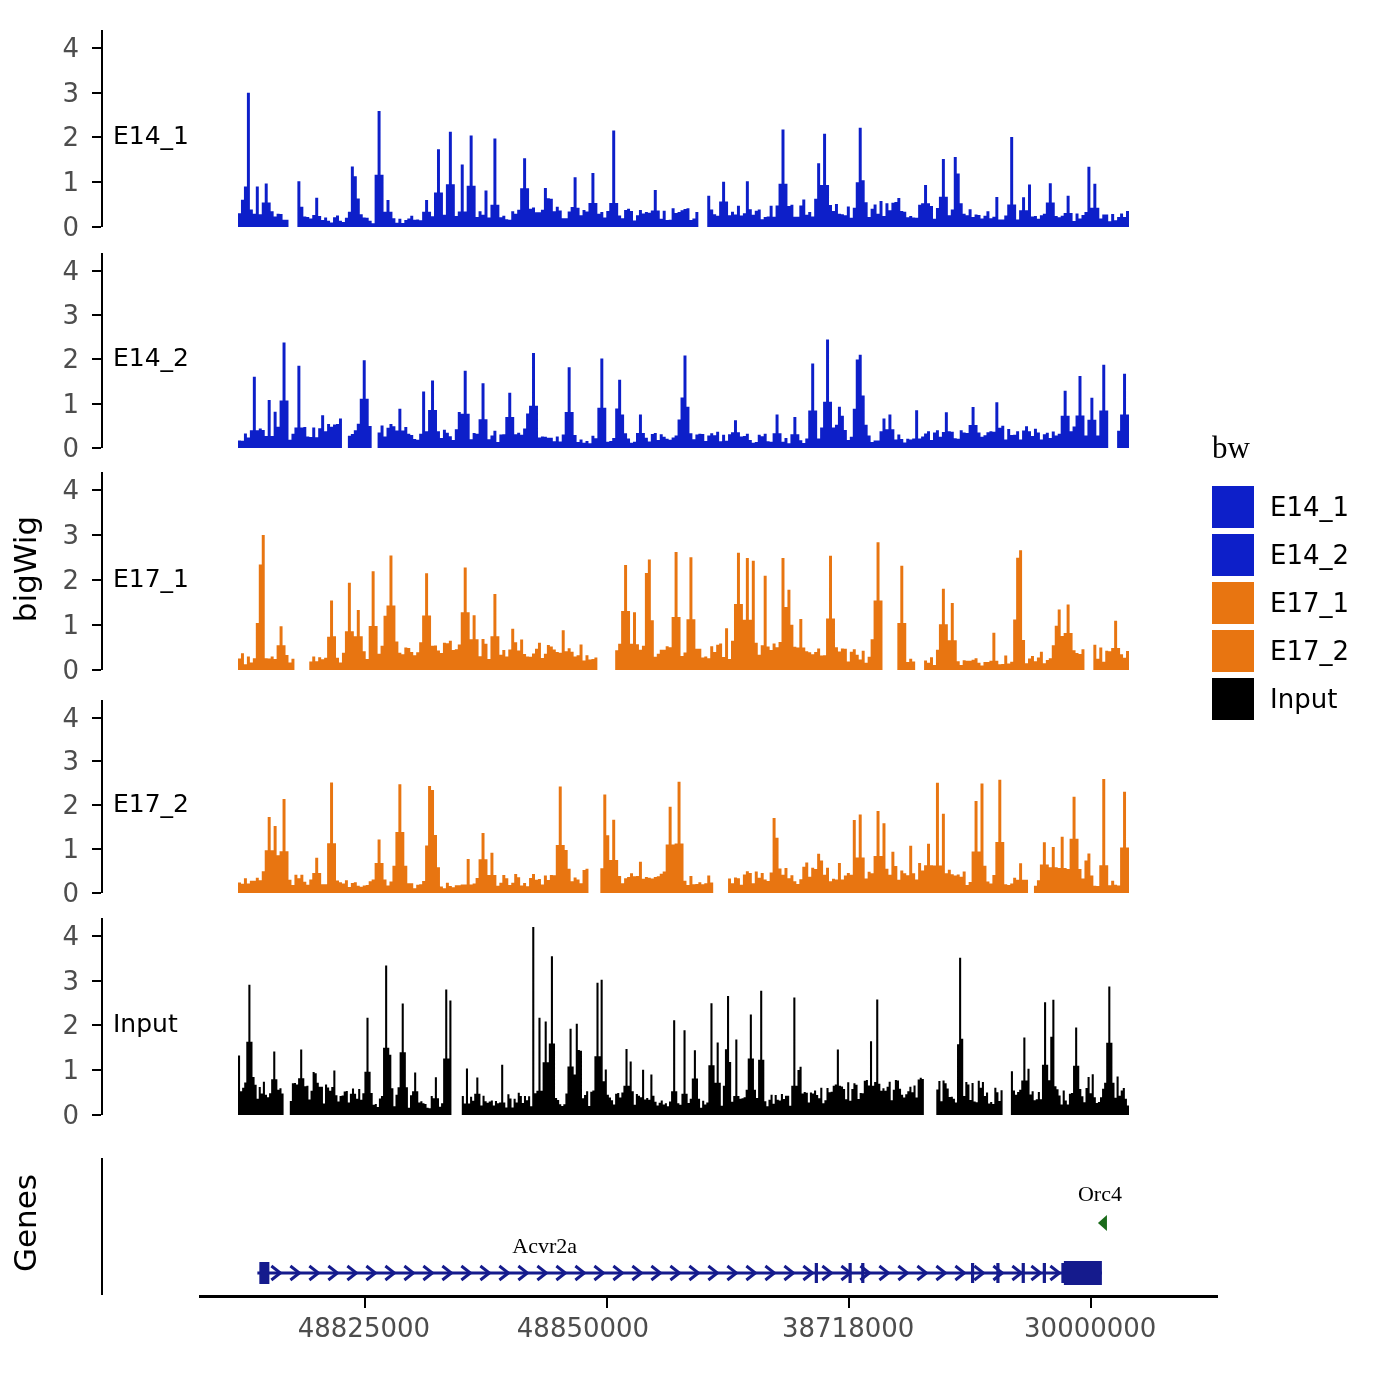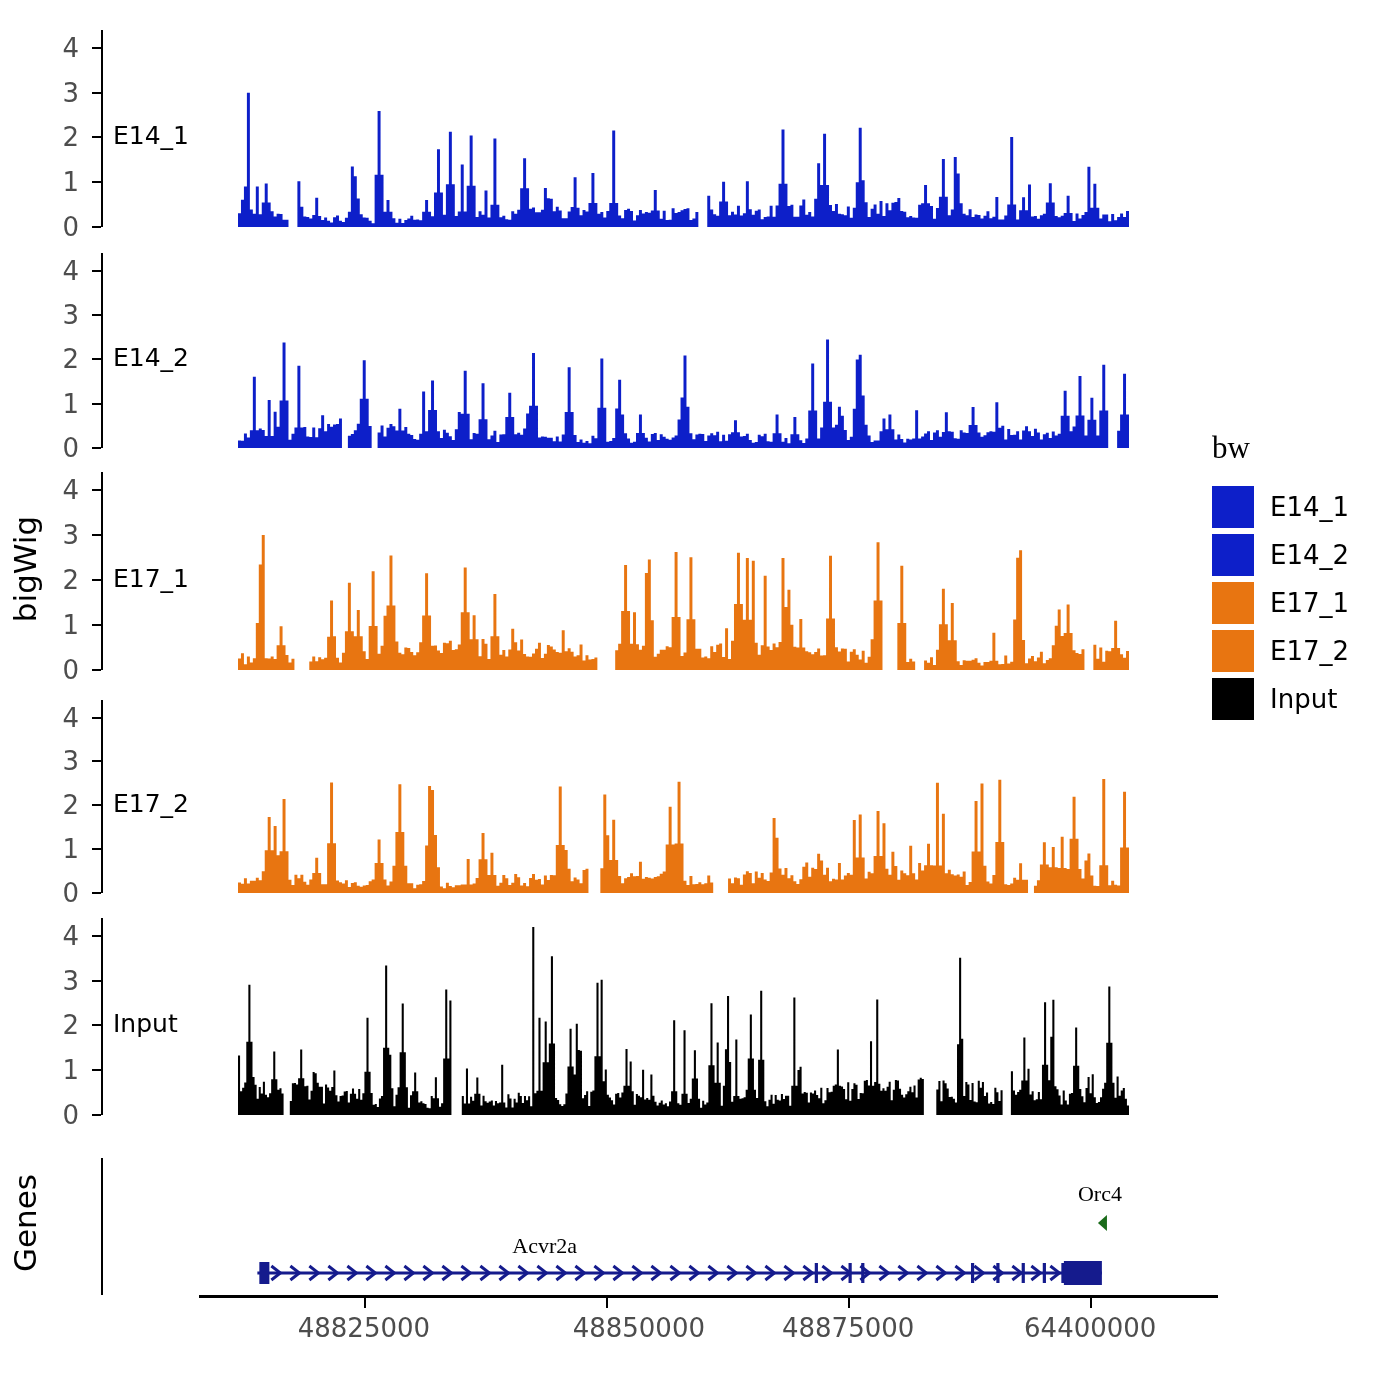--- a/index.html
+++ b/index.html
@@ -216,25 +216,25 @@
         <rect x="962.8826086956522" y="103" width="38" height="24" fill="#151B8D"></rect>
         <path d="M 1005.945652173913 57 L 996.945652173913 65 L 1005.945652173913 73 Z" fill="#1A6B1A"></path>
       </svg>
     </div>
 
   <div id="xaxis-line" style="left: 199px; top: 1295px; width: 1019px;"></div>
   <div id="xticks">
       <div class="xtick" style="left: 363.902px; top: 1298px;"></div>
       <div class="xlab" style="left: 253.902px; top: 1313px;">48825000</div>
       <div class="xtick" style="left: 606.022px; top: 1298px;"></div>
-      <div class="xlab" style="left: 485px; top: 1313px; text-align: right;">48850000</div>
+      <div class="xlab" style="left: 473px; top: 1313px;">48850000</div>
       <div class="xtick" style="left: 848.141px; top: 1298px;"></div>
-      <div class="xlab" style="left: 738.141px; top: 1313px;">48875000</div>
+      <div class="xlab" style="left: 738.141px; top: 1313px;">38718000</div>
       <div class="xtick" style="left: 1090.26px; top: 1298px;"></div>
-      <div class="xlab" style="left: 980.261px; top: 1313px;">64400000</div>
+      <div class="xlab" style="left: 980.261px; top: 1313px;">30000000</div>
     </div>
 
   <div id="legend" style="left: 1212px; top: 430px; width: 180px; height: 280px;">
     <div class="legend-title">bw</div>
     <div id="legend-rows">
         <div class="legend-row" style="top: 56px;">
           <div class="legend-swatch" style="background: rgb(13, 31, 201);"></div>
           <div class="legend-label">E14_1</div>
         </div>
         <div class="legend-row" style="top: 104px;">

